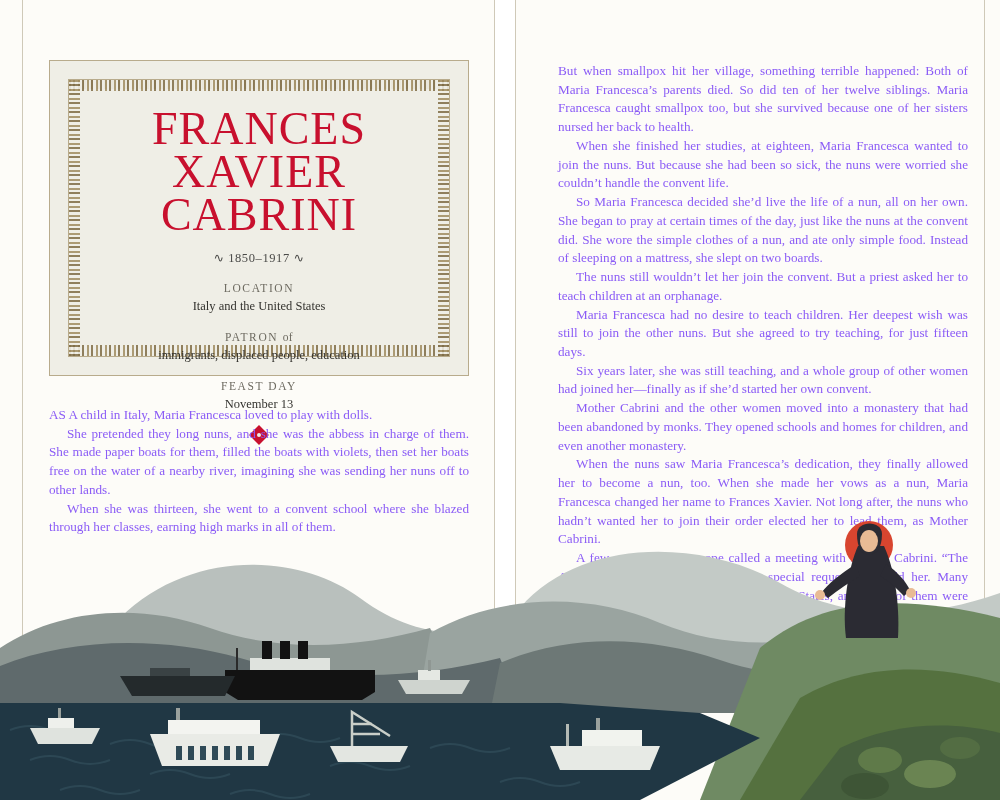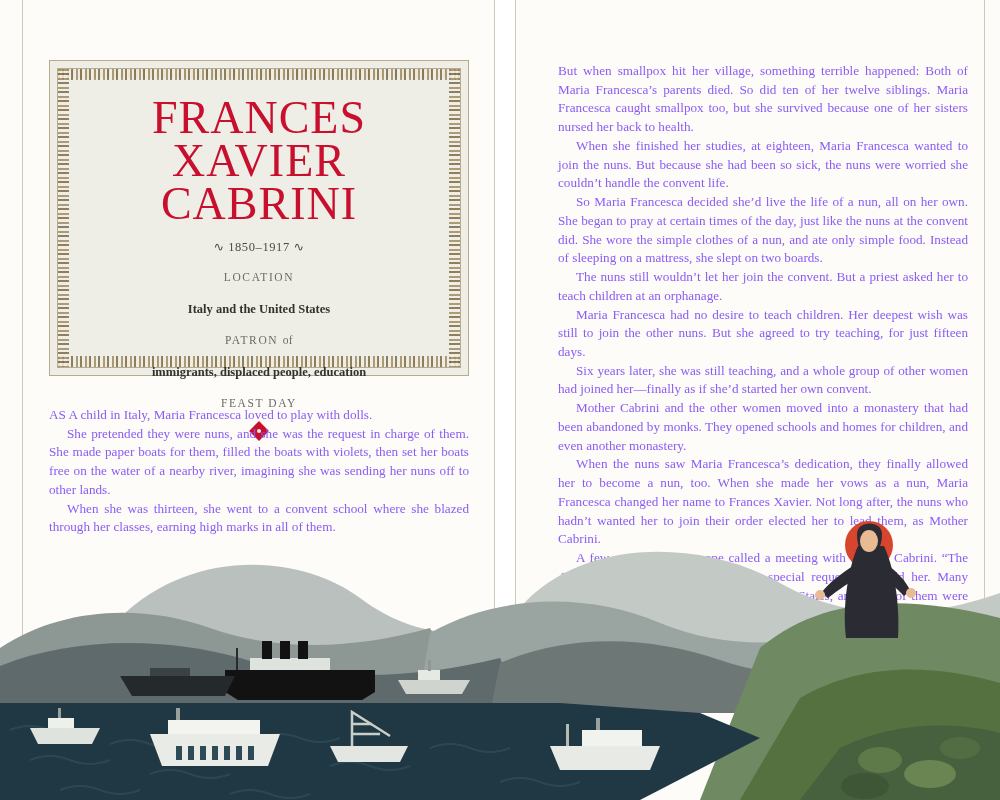--- a/index.html
+++ b/index.html
@@ -49,21 +49,21 @@
     background: #fdfcf8;
   }
 
   
   .plaque {
     position: absolute;
     left: 26px; top: 60px;
     width: 420px; height: 316px;
     background: #efeee6;
     border: 1px solid #b8ab8c;
-    padding: 7px;
+    padding: 18px;
   }
   .plaque-inner {
     width: 100%; height: 100%;
     border: 1px solid #b8ab8c;
     position: relative;
     background:
       repeating-linear-gradient(90deg,
         rgba(160,140,96,0.45) 0px, rgba(160,140,96,0.45) 3px,
         rgba(239,238,230,0) 3px, rgba(239,238,230,0) 7px) ,
       #efeee6;
@@ -124,23 +124,22 @@
   }
   .meta-block { margin-top: 16px; }
   .meta-label {
     font-size: 11.5px;
     letter-spacing: 1.6px;
     color: #6d6a60;
   }
   .meta-value {
     font-size: 12.5px;
     color: #33322e;
-    margin-top: 18px;
+    margin-top: 4px;
     line-height: 1.35;
-    font-weight: bold;
   }
   .meta-label .of {
     letter-spacing: 0.4px;
     font-style: normal;
   }
   .rosette {
     margin: 14px auto 0 auto;
     width: 16px; height: 16px;
     position: relative;
   }
@@ -214,33 +213,34 @@
           <div class="meta-block">
             <div class="meta-label">
               <span>PATRON</span>
               <span class="of">of</span>
             </div>
             <div class="meta-value">immigrants, displaced people, education</div>
           </div>
 
           <div class="meta-block">
             <div class="meta-label">FEAST DAY</div>
+            <div class="meta-value">November 13</div>
           </div>
 
           <div class="rosette">
             <div class="dia"></div>
               <div class="dot"></div>
           </div>
         </div>
       </div>
     </div>
 
     <div class="body-text left-body">
       <p class="first">AS A child in Italy, Maria Francesca loved to play with dolls.</p>
-      <p>She pretended they were nuns, and she was the request in charge of them. She made paper boats for them, filled the boats with violets, then set her boats free on the water of a nearby river, imagining she was sending her nuns off to other lands.</p>
+      <p>She pretended they long nuns, and she was the abbess in charge of them. She made paper boats for them, filled the boats with violets, then set her boats free on the water of a nearby river, imagining she was sending her nuns off to other lands.</p>
       <p>When she was thirteen, she went to a convent school where she blazed through her classes, earning high marks in all of them.</p>
     </div>
   </div>
 
   <div class="right-page">
     <div class="body-text right-body">
       <p class="first">But when smallpox hit her village, something terrible happened: Both of Maria Francesca’s parents died. So did ten of her twelve siblings. Maria Francesca caught smallpox too, but she survived because one of her sisters nursed her back to health.</p>
       <p>When she finished her studies, at eighteen, Maria Francesca wanted to join the nuns. But because she had been so sick, the nuns were worried she couldn’t handle the convent life.</p>
       <p>So Maria Francesca decided she’d live the life of a nun, all on her own. She began to pray at certain times of the day, just like the nuns at the convent did. She wore the simple clothes of a nun, and ate only simple food. Instead of sleeping on a mattress, she slept on two boards.</p>
       <p>The nuns still wouldn’t let her join the convent. But a priest asked her to teach children at an orphanage.</p>

